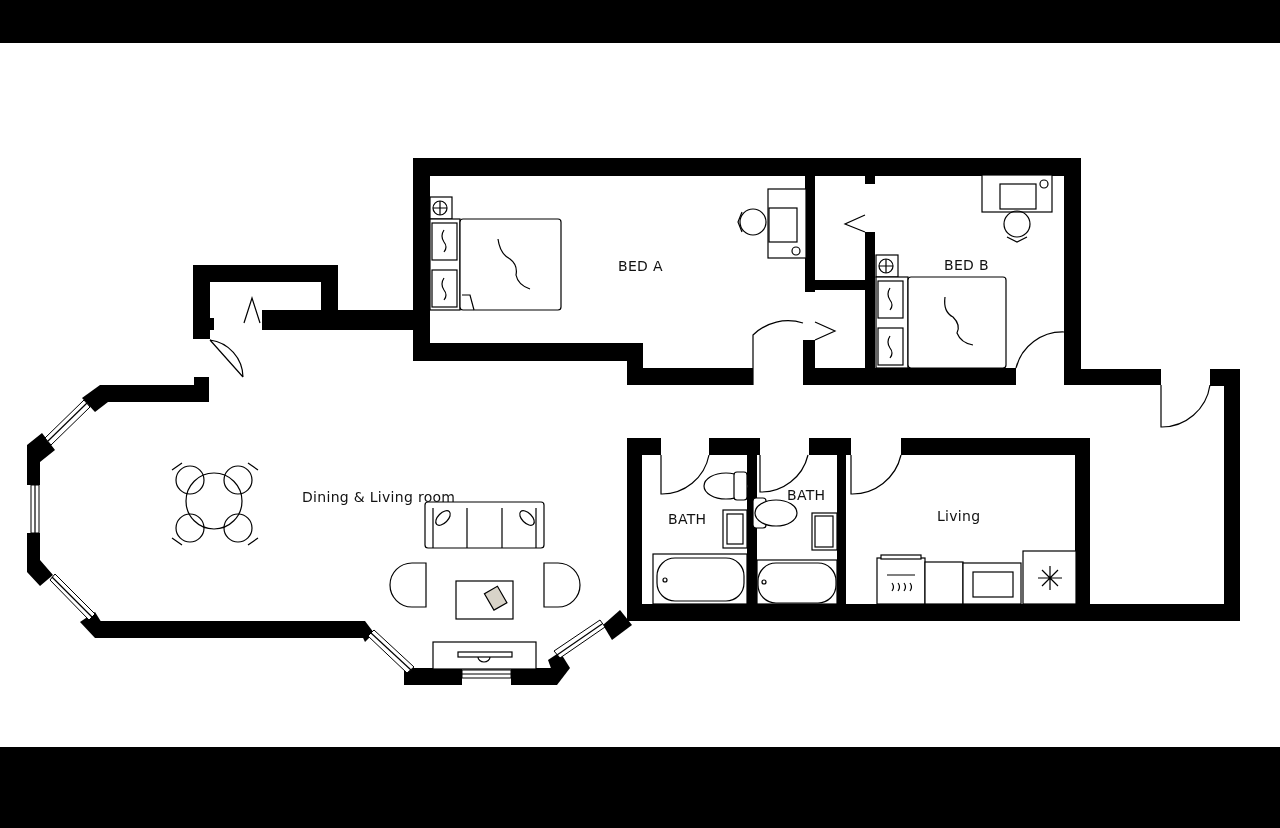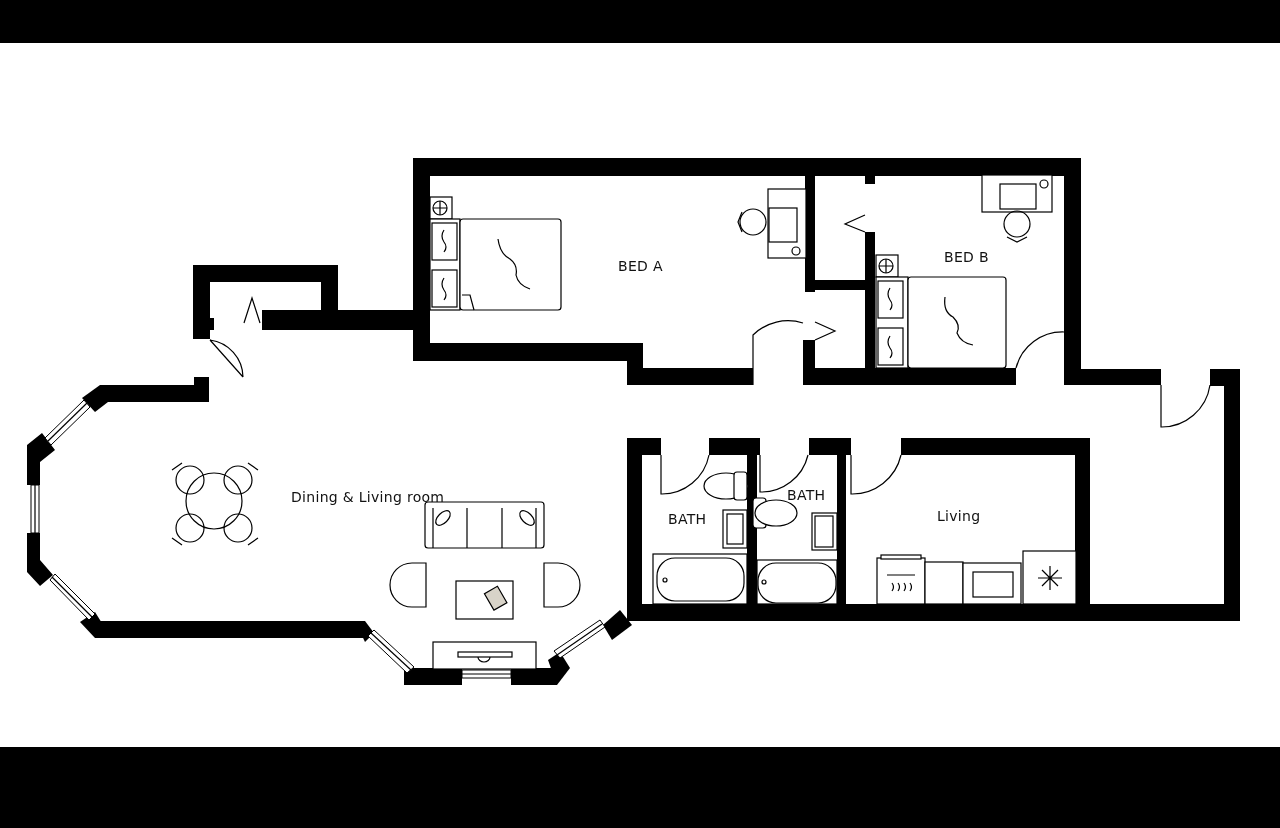--- a/index.html
+++ b/index.html
@@ -190,19 +190,19 @@
     <path class="ln" d="M887,575 H915 M892,583 q3,4 0,8 M898,583 q3,4 0,8 M904,583 q3,4 0,8 M910,583 q3,4 0,8"></path>
     <rect class="fx" x="925" y="562" width="38" height="42"></rect>
     <rect class="fx" x="963" y="563" width="58" height="41"></rect>
     <rect class="fx" x="973" y="572" width="40" height="25"></rect>
     <rect class="fx" x="1023" y="551" width="53" height="53"></rect>
     <path class="ln" d="M1038,578 H1062 M1050,566 V590 M1042,570 L1058,586 M1058,570 L1042,586"></path>
   </g>
 </svg>
 
 <div class="label" style="left:618px;top:215px;">BED A</div>
-<div class="label" style="left:944px;top:206px;">BED B</div>
-<div class="label" style="left:291px;top:446px;">Dining &amp; Living room</div>
+<div class="label" style="left:944px;top:214px;">BED B</div>
+<div class="label" style="left:302px;top:446px;">Dining &amp; Living room</div>
 <div class="label" style="left:668px;top:468px;">BATH</div>
 <div class="label" style="left:787px;top:444px;">BATH</div>
 <div class="label" style="left:937px;top:465px;">Living</div>
 </div>
 <div class="bar-bottom"></div>
 
 </body></html>

